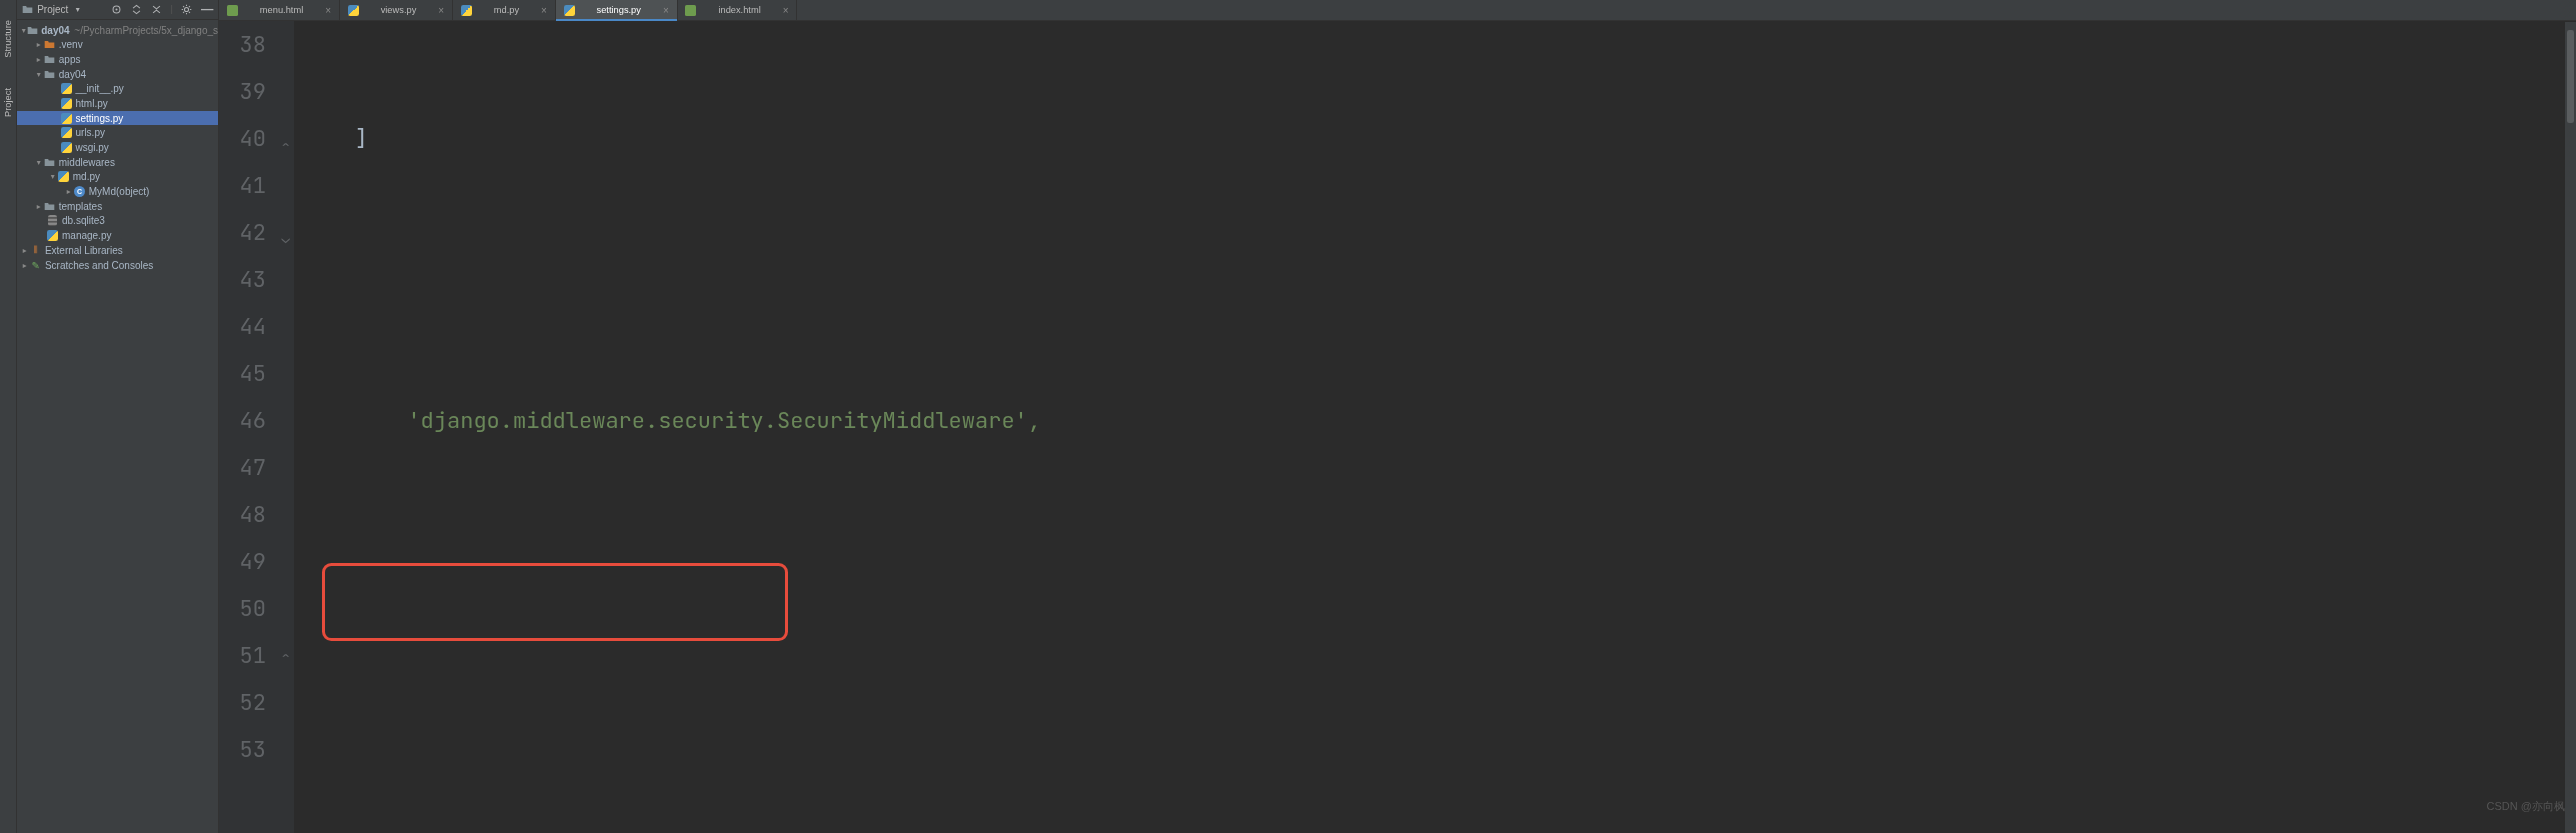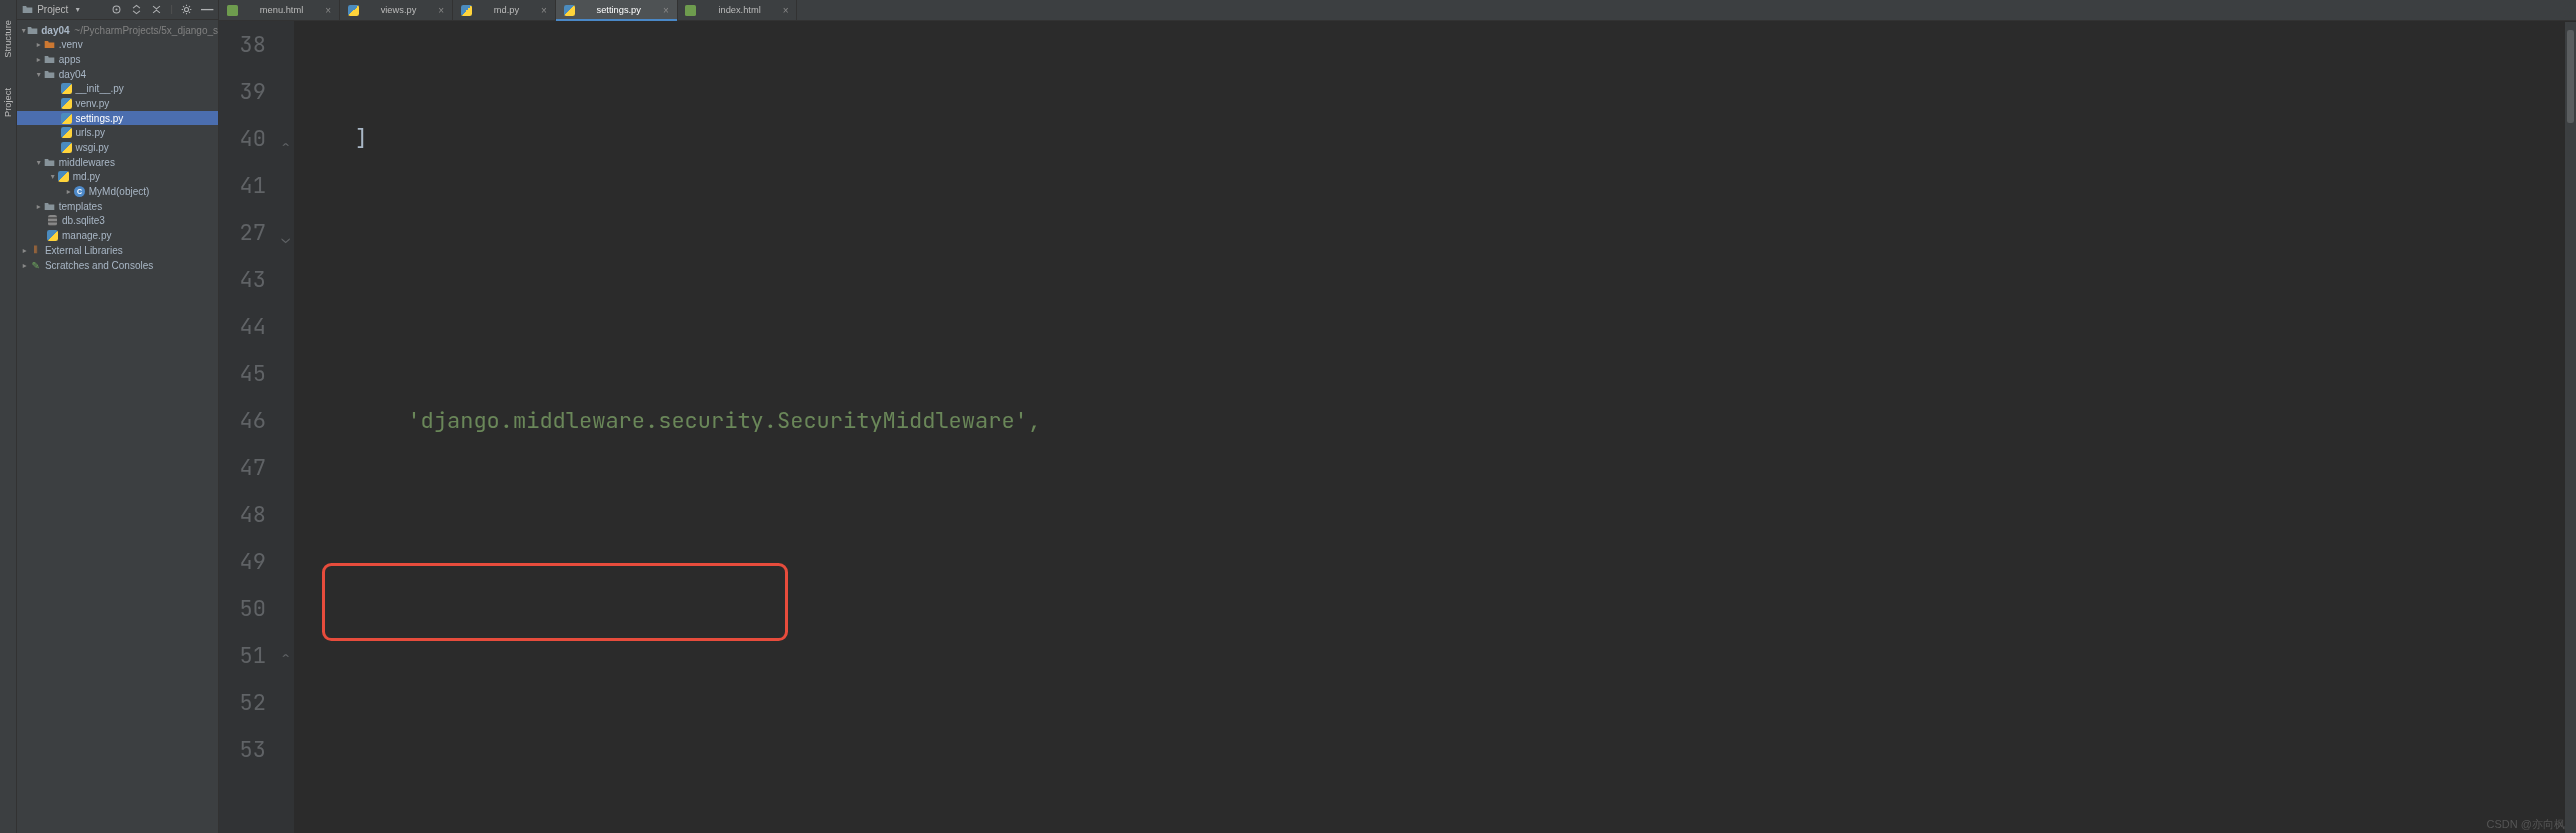--- a/index.html
+++ b/index.html
@@ -44,21 +44,21 @@
   .gutter .ln { height:47px;}
   .fold-col { width:14px; background:#313335; position:relative;}
   .fold-mark { position:absolute; left:1.6px; color:#606366; font-size:14px;}
   .code { flex:1; padding-left:7.8px; white-space:pre; position:relative;}
   .code-line { height:47px; }
   .str { color:#6a8759;}
   .kw { color:#a9b7c6;}
   .highlight-box { position:absolute; border:3.1px solid #e74c3c; border-radius:9.3px; pointer-events:none;}
   .scrollbar { position:absolute; right:0; top:22px; bottom:0; width:11px; background:#3c3f41;}
   .scrollbar-thumb{ position:absolute; left:1.6px; right:1.6px; top:7.8px; height:93px; background:#5a5d5f; border-radius:2.3px;}
-  .watermark { position:absolute; right:11px; bottom:1px; color:#555; font-size:11px;}
+  .watermark { position:absolute; right:11px; bottom:19px; color:#555; font-size:11px;}
 </style>
 </head>
 <body>
 
 <div class="app">
 
   <div class="left-rail">
     <div class="left-rail-tab">
         <span>Structure</span>
       </div>
@@ -144,21 +144,21 @@
             </svg>
           </span>
           <span class="tree-label">day04</span>
         </div>
       <div class="tree-row" style="padding-left:43px">
           <span class="icon py-icon"></span>
           <span class="tree-label">__init__.py</span>
         </div>
       <div class="tree-row" style="padding-left:43px">
           <span class="icon py-icon"></span>
-          <span class="tree-label">venv.py</span>
+          <span class="tree-label">html.py</span>
         </div>
       <div class="tree-row selected" style="padding-left:43px">
           <span class="icon py-icon"></span>
           <span class="tree-label">settings.py</span>
         </div>
       <div class="tree-row" style="padding-left:43px">
           <span class="icon py-icon"></span>
           <span class="tree-label">urls.py</span>
         </div>
       <div class="tree-row" style="padding-left:43px">
@@ -245,21 +245,21 @@
           <span class="close">×</span>
         </div>
     </div>
 
     <div class="code-area">
       <div class="gutter">
         <div class="ln">38</div>
           <div class="ln">39</div>
           <div class="ln">40</div>
           <div class="ln">41</div>
-          <div class="ln">27</div>
+          <div class="ln">42</div>
           <div class="ln">43</div>
           <div class="ln">44</div>
           <div class="ln">45</div>
           <div class="ln">46</div>
           <div class="ln">47</div>
           <div class="ln">48</div>
           <div class="ln">49</div>
           <div class="ln">50</div>
           <div class="ln">51</div>
           <div class="ln">52</div>

